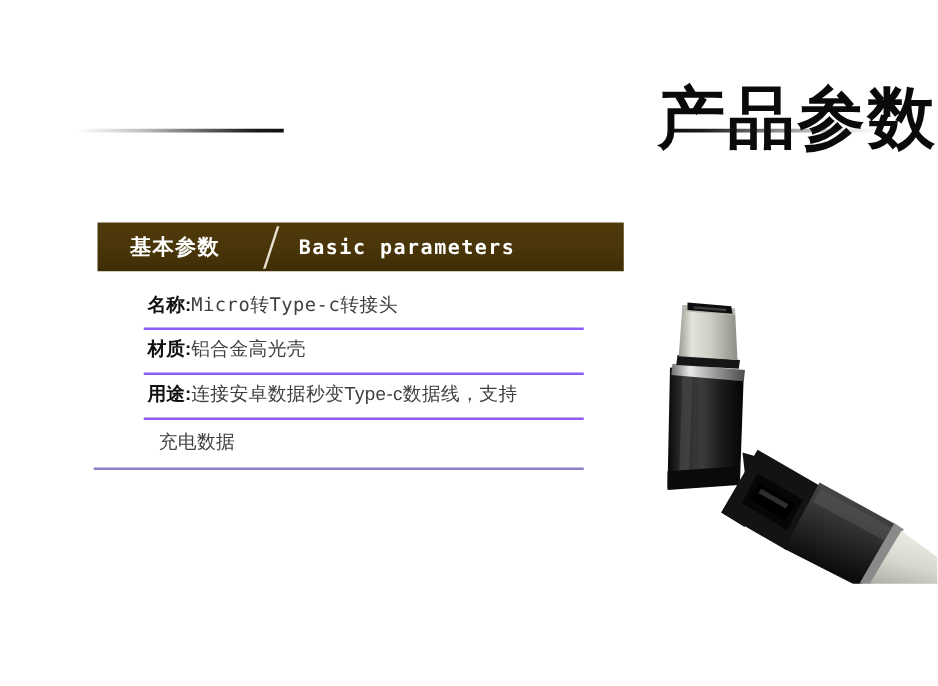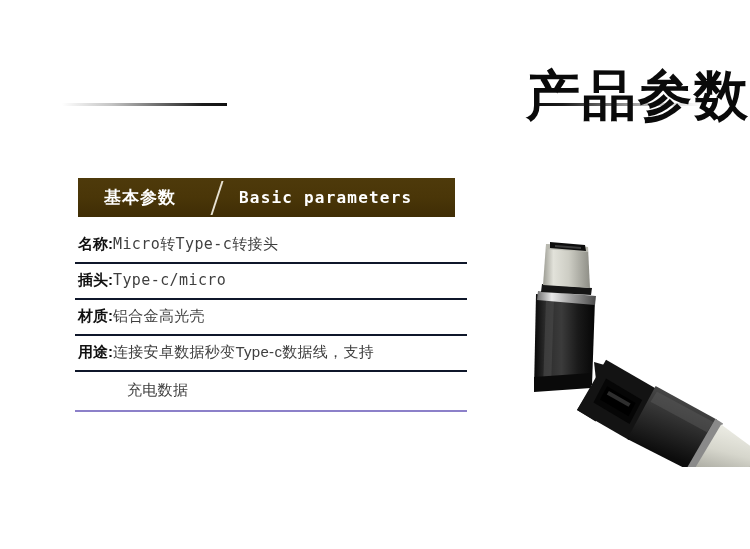--- a/index.html
+++ b/index.html
@@ -61,20 +61,21 @@
 
   
   .section-bar {
     position: absolute;
     left: 78px;
     top: 178px;
     width: 377px;
     height: 39px;
     background: linear-gradient(to bottom, #4e3a0b 0%, #4a3608 48%, #3f2d05 100%);
     overflow: hidden;
+    padding-left: 44px;
   }
   .section-bar-cn {
     position: absolute;
     left: 26px;
     top: 0;
     height: 39px;
     line-height: 39px;
     font-size: 17px;
     font-weight: 700;
     color: #ffffff;
@@ -108,22 +109,23 @@
   
   .spec-list {
     position: absolute;
     left: 75px;
     top: 228px;
     width: 392px;
   }
   .spec-row {
     position: relative;
     height: 34px;
-    border-bottom: 2px solid #0f172a;
-    white-space: nowrap;
+    border-bottom: 2px solid #8b5cf6;
+    white-space: nowrap;
+    margin-left: 40px;
   }
   .spec-line {
     position: absolute;
     left: 3px;
     top: 4px;
     font-size: 15px;
     line-height: 24px;
     white-space: nowrap;
   }
   .spec-label {
@@ -195,23 +197,20 @@
   </div>
 
   <div class="spec-list">
 
     <div class="spec-row">
       <div class="spec-line"><span class="spec-label">名称</span><span class="spec-sep">:</span><span class="spec-value">Micro转Type-c转接头</span></div>
     </div>
 
 
 
-    <div class="spec-row">
-      <div class="spec-line"><span class="spec-label">插头</span><span class="spec-sep">:</span><span class="spec-value">Type-c/micro</span></div>
-    </div>
 
     <div class="spec-row">
       <div class="spec-line"><span class="spec-label">材质</span><span class="spec-sep">:</span><span class="spec-value-cn">铝合金高光壳</span></div>
     </div>
 
     <div class="spec-row">
       <div class="spec-line"><span class="spec-label">用途</span><span class="spec-sep">:</span><span class="spec-value-cn">连接安卓数据秒变Type-c数据线，支持</span></div>
     </div>
 
     <div class="spec-row-cont">

